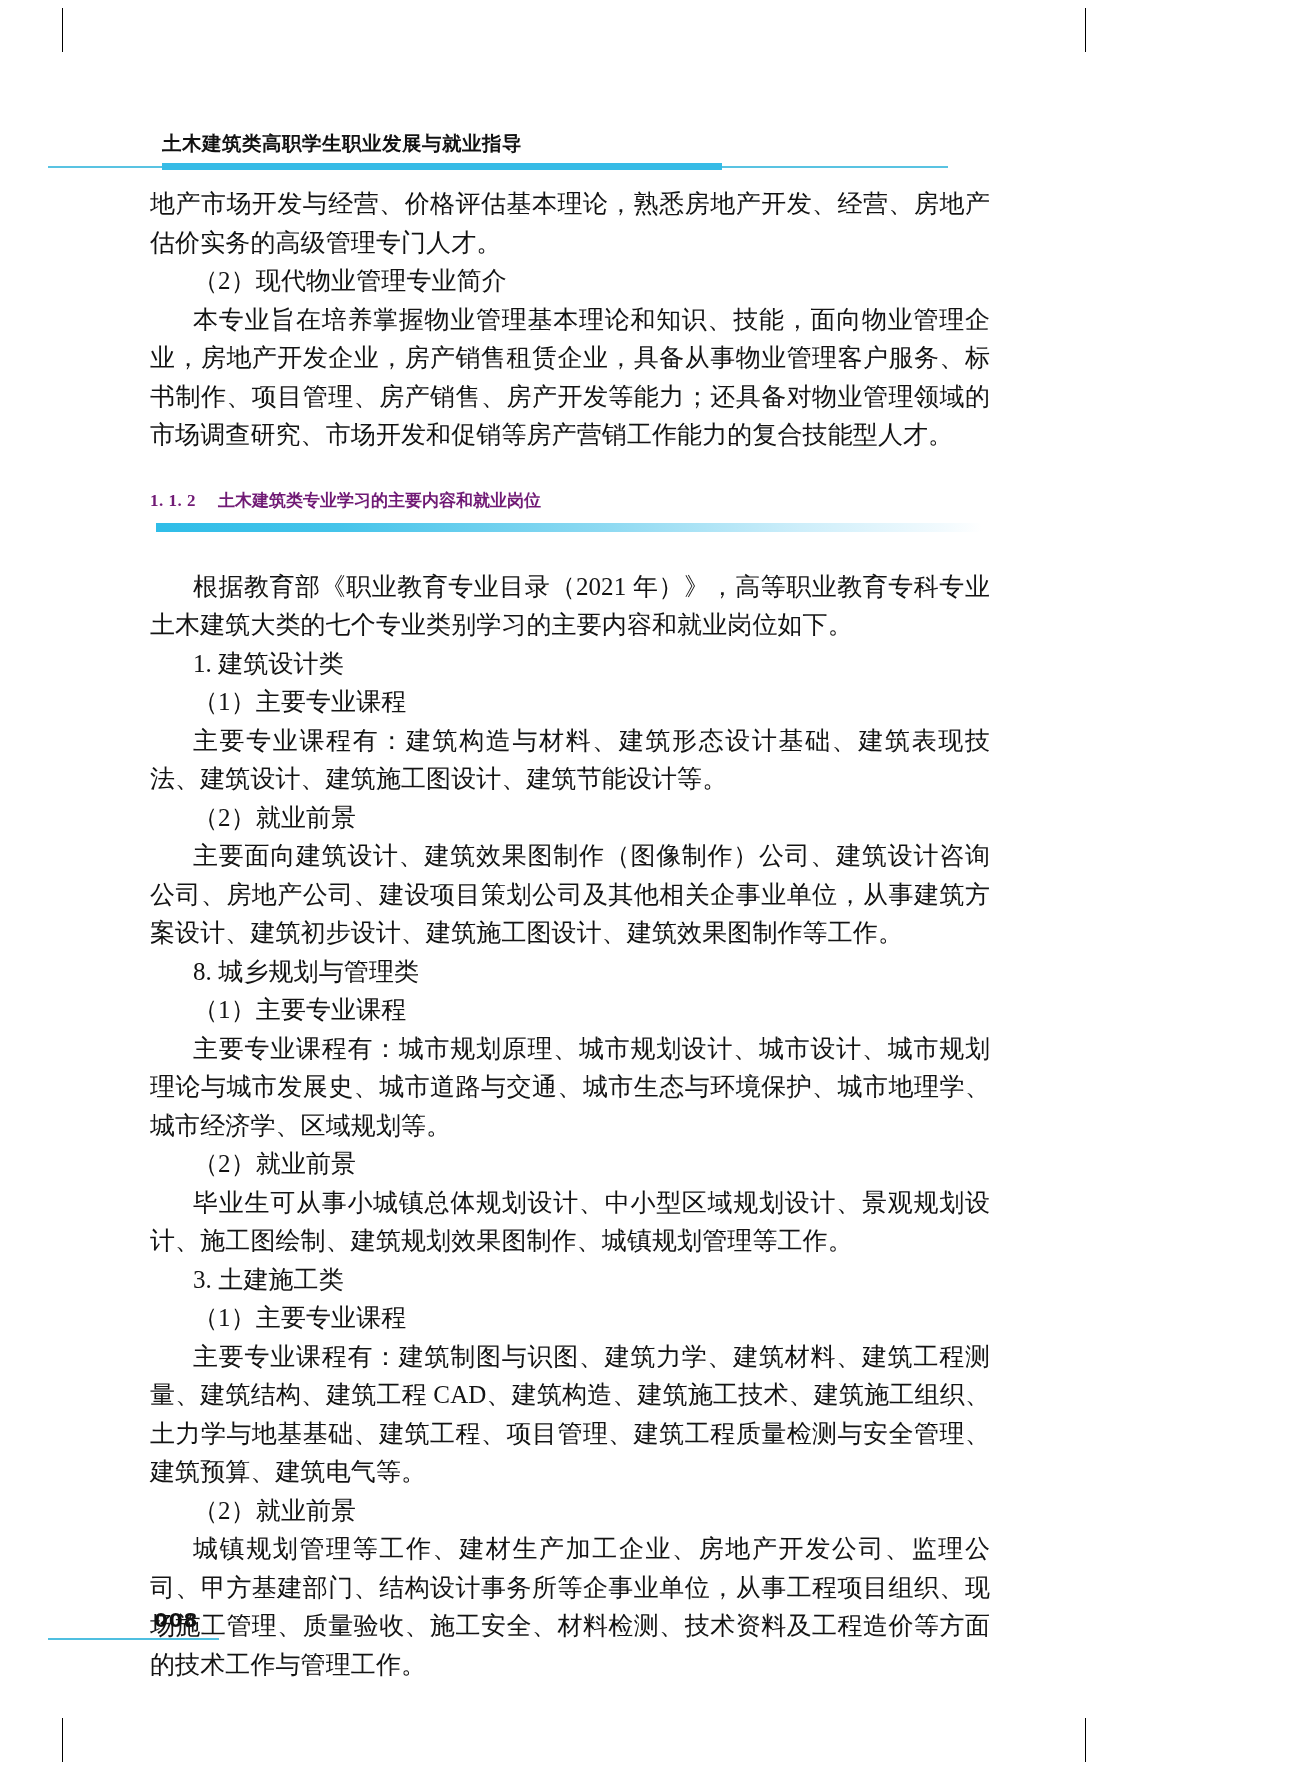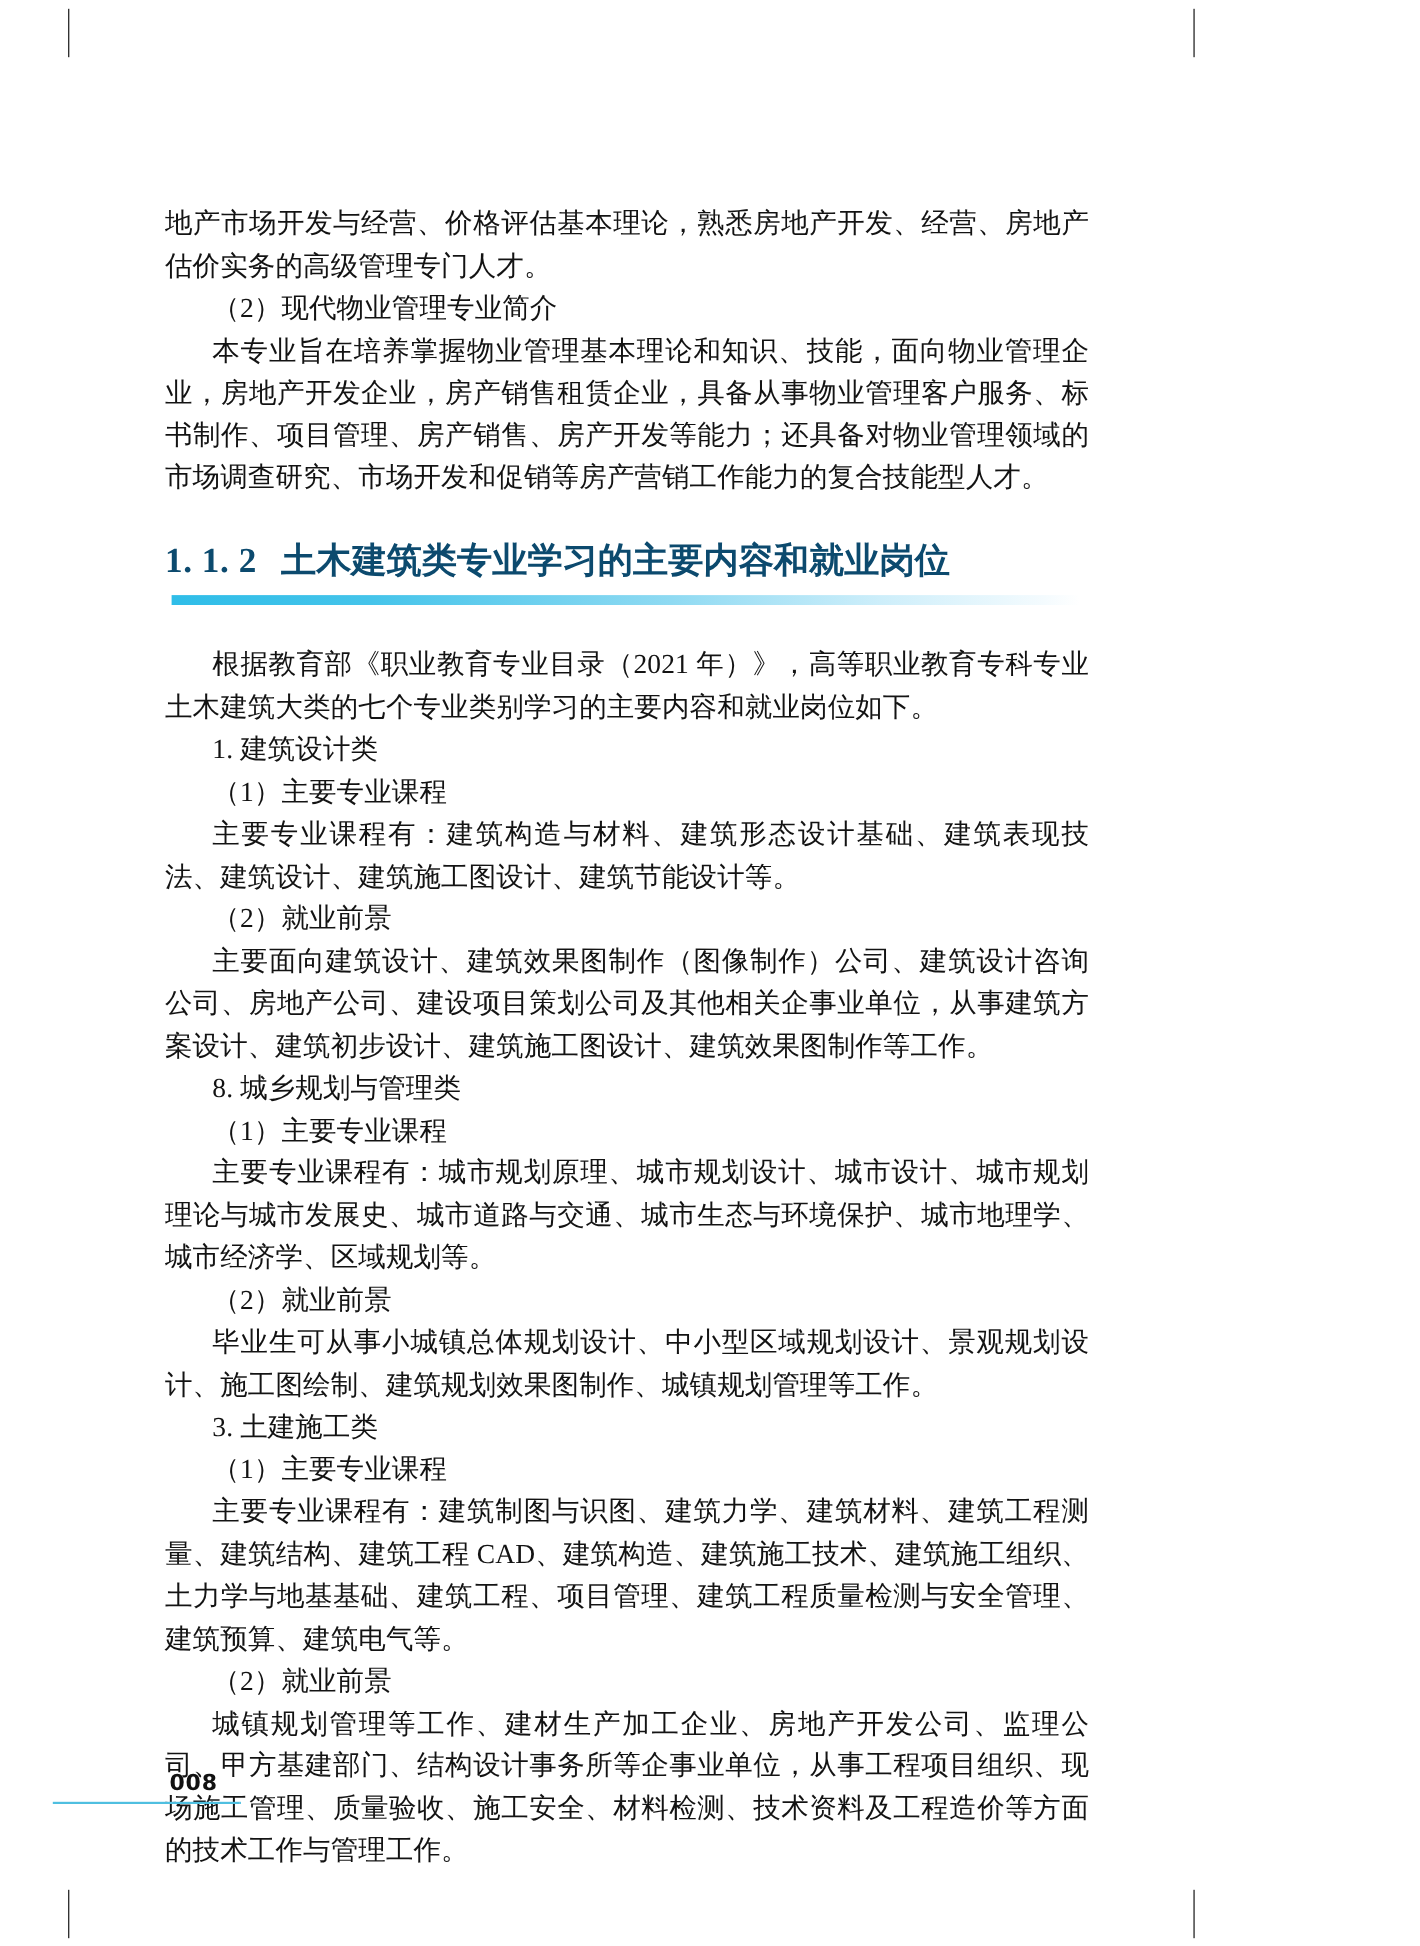--- a/index.html
+++ b/index.html
@@ -93,23 +93,23 @@
   p.indent2 { text-indent: 43px; }
   p.noindent { text-indent: 0; }
 
   
   .section {
     margin-top: 34px;
     margin-bottom: 14px;
   }
   .section-title {
     font-family: "DejaVu Sans", "Liberation Sans", sans-serif;
-    font-size: 32px;
-    font-weight: 700;
-    color: #0c4a6e;
+    font-size: 17px;
+    font-weight: 700;
+    color: #701a75;
     line-height: 1.3;
     white-space: nowrap;
   }
   .section-title .num {
     font-family: "Liberation Serif", "DejaVu Serif", serif;
     font-weight: 700;
     letter-spacing: 0.5px;
     margin-right: 22px;
   }
   .section-bar {
@@ -162,20 +162,27 @@
 </head>
 <body>
 
 <div class="page">
 
   <div class="crop v" style="left:62px; top:8px;"></div>
   <div class="crop v" style="left:1085px; top:8px;"></div>
   <div class="crop v" style="left:62px; top:1718px;"></div>
   <div class="crop v" style="left:1085px; top:1718px;"></div>
 
+  <div class="header-block">
+    <div class="header-title">土木建筑类高职学生职业发展与就业指导</div>
+    <div class="header-rules">
+      <div class="rule-thin"></div>
+      <div class="rule-thick"></div>
+    </div>
+  </div>
 
   <div class="content">
 
     <p class="body noindent">地产市场开发与经营、价格评估基本理论，熟悉房地产开发、经营、房地产估价实务的高级管理专门人才。</p>
     <p class="body indent2">（2）现代物业管理专业简介</p>
     <p class="body indent2">本专业旨在培养掌握物业管理基本理论和知识、技能，面向物业管理企业，房地产开发企业，房产销售租赁企业，具备从事物业管理客户服务、标书制作、项目管理、房产销售、房产开发等能力；还具备对物业管理领域的市场调查研究、市场开发和促销等房产营销工作能力的复合技能型人才。</p>
 
     <div class="section">
       <div class="section-title"><span class="num">1. 1. 2</span><span>土木建筑类专业学习的主要内容和就业岗位</span></div>
       <div class="section-bar"></div>

